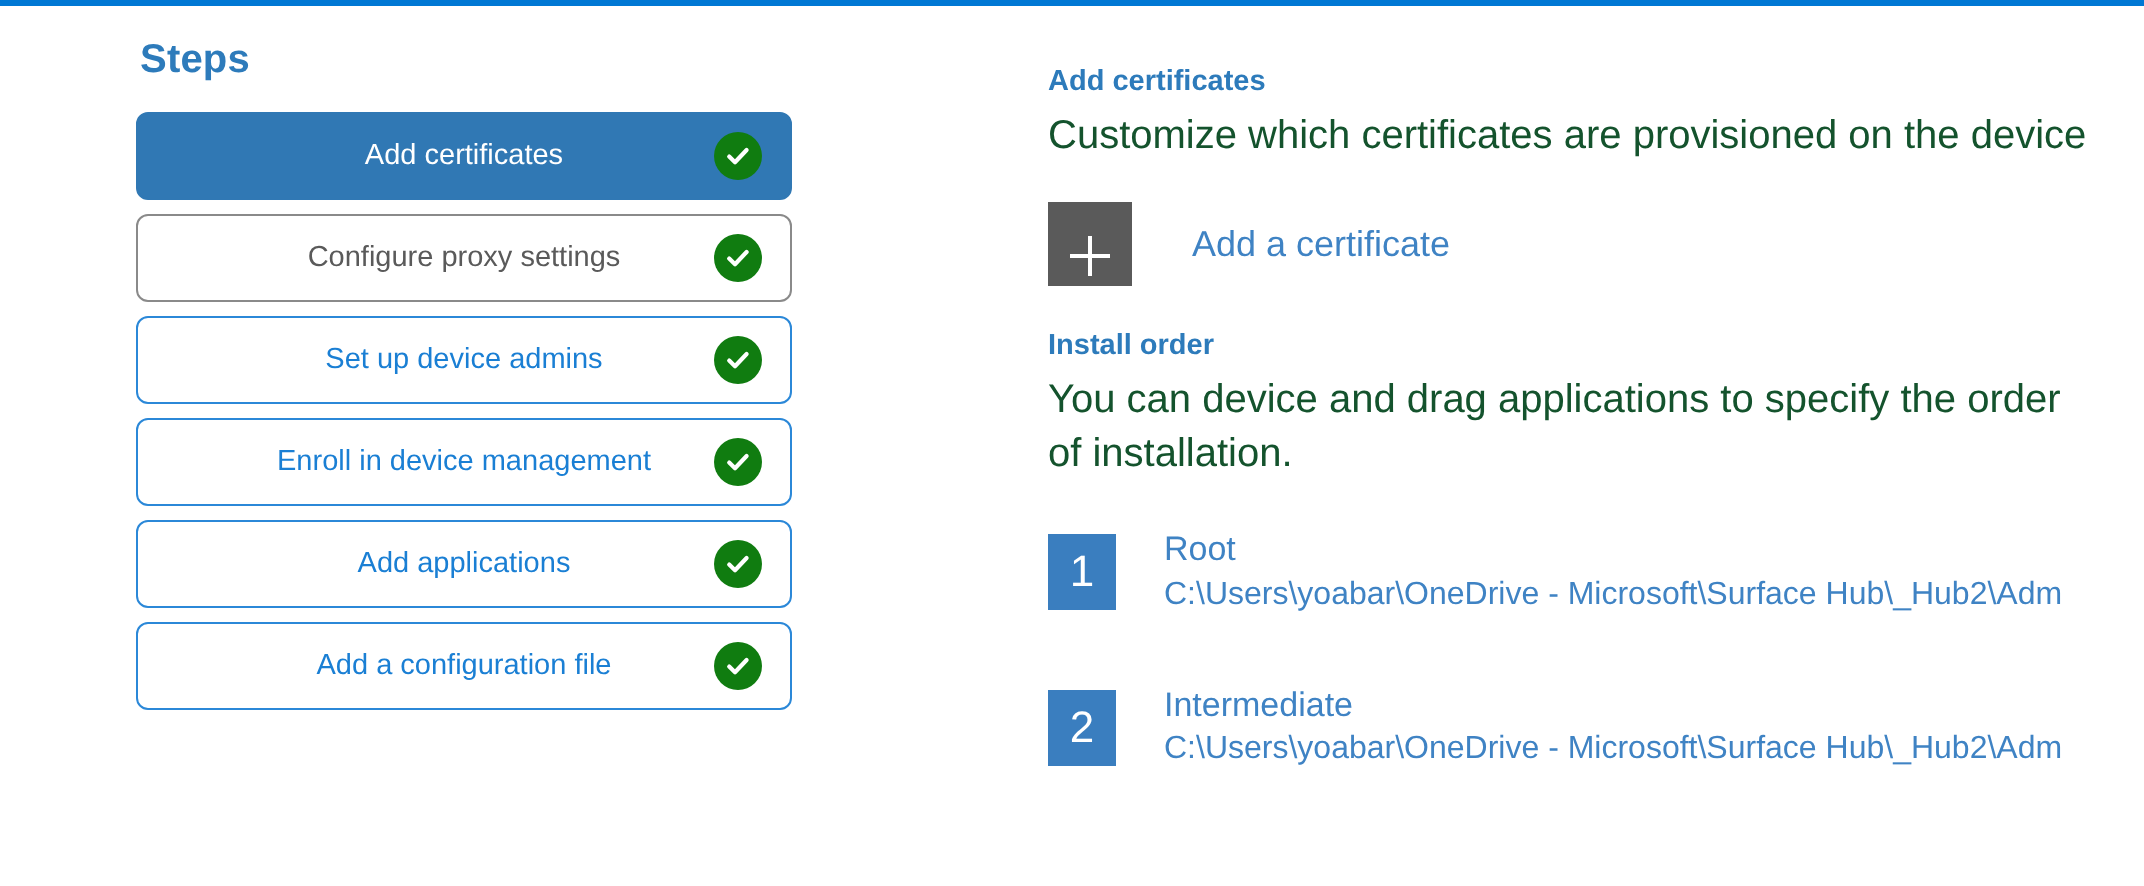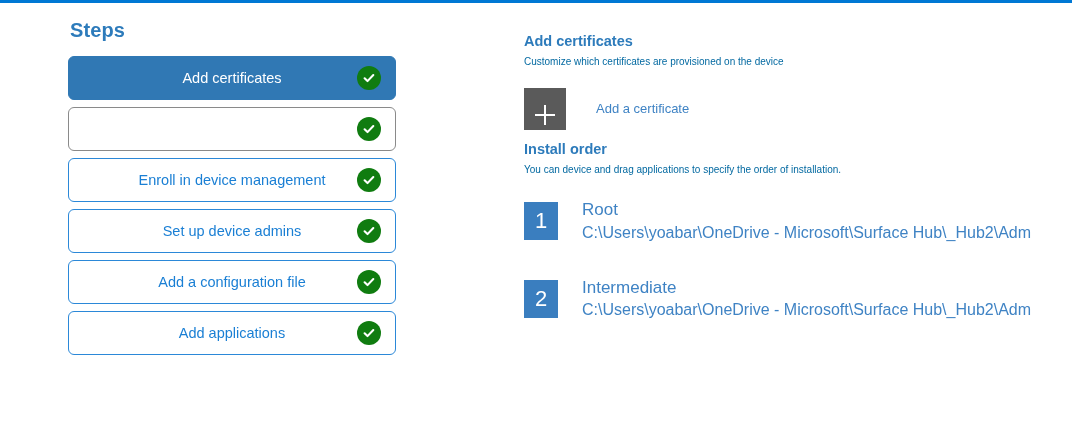--- a/index.html
+++ b/index.html
@@ -106,22 +106,22 @@
   }
 
   .section-heading {
     font-size: 14.5px;
     font-weight: bold;
     color: #2d7bbb;
     margin: 0 0 6px 0;
   }
 
   .section-sub {
-    font-size: 10px;
-    color: #0369a1;
+    font-size: 20px;
+    color: #14532d;
     margin: 0;
     line-height: 1.35;
   }
 
   
   #add-cert-row {
     display: flex;
     align-items: center;
     margin-top: 19px;
   }
@@ -144,28 +144,28 @@
     left: 11px; top: 26px;
     width: 20px; height: 2px;
   }
   #add-cert-square::after {
     left: 20px; top: 17px;
     width: 2px; height: 20px;
   }
 
   #add-cert-label {
     margin-left: 30px;
-    font-size: 13px;
+    font-size: 18px;
     color: #3f83c4;
     cursor: pointer;
   }
 
   
   #install-order-block {
-    margin-top: 11px;
+    margin-top: 22px;
   }
 
   #install-list {
     margin-top: 26px;
   }
 
   .install-item {
     display: flex;
     align-items: flex-start;
     margin-bottom: 36px;
@@ -217,56 +217,57 @@
     <div class="step-btn active">
       <span class="step-label">Add certificates</span>
       <span class="check-badge">
         <svg width="14" height="14" viewBox="0 0 14 14">
             <path d="M2.6 7.3 L5.5 10.1 L11.3 4.0" fill="none" stroke="#ffffff" stroke-width="2.1" stroke-linecap="round" stroke-linejoin="round"></path>
           </svg>
       </span>
     </div>
 
     <div class="step-btn muted">
+      <span class="step-label">Configure proxy settings</span>
+      <span class="check-badge">
+        <svg width="14" height="14" viewBox="0 0 14 14">
+            <path d="M2.6 7.3 L5.5 10.1 L11.3 4.0" fill="none" stroke="#ffffff" stroke-width="2.1" stroke-linecap="round" stroke-linejoin="round"></path>
+          </svg>
+      </span>
+    </div>
+
+    <div class="step-btn">
+      <span class="step-label">Set up device admins</span>
       <span class="check-badge">
         <svg width="14" height="14" viewBox="0 0 14 14">
             <path d="M2.6 7.3 L5.5 10.1 L11.3 4.0" fill="none" stroke="#ffffff" stroke-width="2.1" stroke-linecap="round" stroke-linejoin="round"></path>
           </svg>
       </span>
     </div>
 
     <div class="step-btn">
       <span class="step-label">Enroll in device management</span>
       <span class="check-badge">
         <svg width="14" height="14" viewBox="0 0 14 14">
             <path d="M2.6 7.3 L5.5 10.1 L11.3 4.0" fill="none" stroke="#ffffff" stroke-width="2.1" stroke-linecap="round" stroke-linejoin="round"></path>
           </svg>
       </span>
     </div>
 
     <div class="step-btn">
-      <span class="step-label">Set up device admins</span>
+      <span class="step-label">Add applications</span>
       <span class="check-badge">
         <svg width="14" height="14" viewBox="0 0 14 14">
             <path d="M2.6 7.3 L5.5 10.1 L11.3 4.0" fill="none" stroke="#ffffff" stroke-width="2.1" stroke-linecap="round" stroke-linejoin="round"></path>
           </svg>
       </span>
     </div>
 
     <div class="step-btn">
       <span class="step-label">Add a configuration file</span>
-      <span class="check-badge">
-        <svg width="14" height="14" viewBox="0 0 14 14">
-            <path d="M2.6 7.3 L5.5 10.1 L11.3 4.0" fill="none" stroke="#ffffff" stroke-width="2.1" stroke-linecap="round" stroke-linejoin="round"></path>
-          </svg>
-      </span>
-    </div>
-
-    <div class="step-btn">
-      <span class="step-label">Add applications</span>
       <span class="check-badge">
         <svg width="14" height="14" viewBox="0 0 14 14">
             <path d="M2.6 7.3 L5.5 10.1 L11.3 4.0" fill="none" stroke="#ffffff" stroke-width="2.1" stroke-linecap="round" stroke-linejoin="round"></path>
           </svg>
       </span>
     </div>
 
 
   </div>
 

